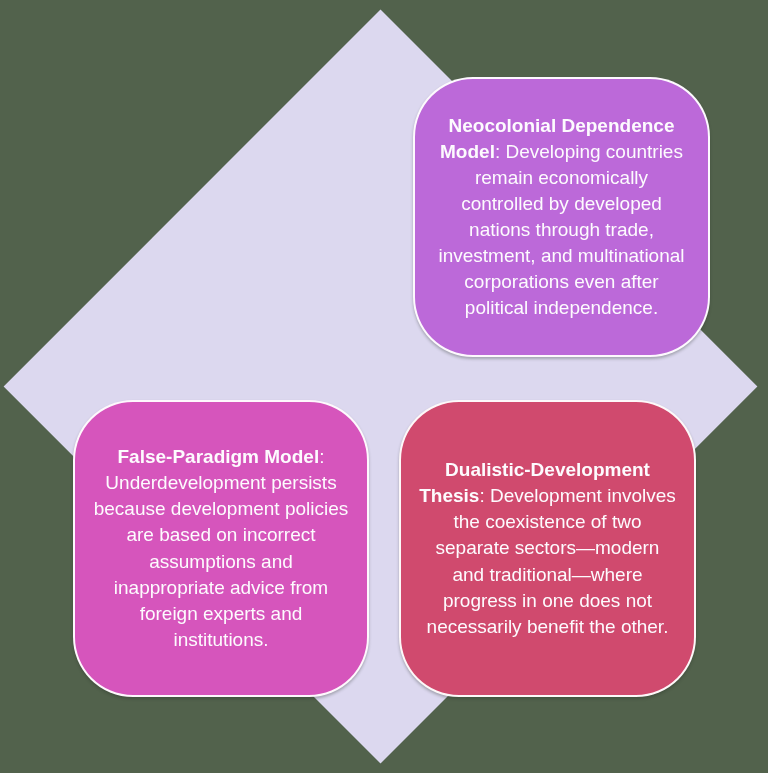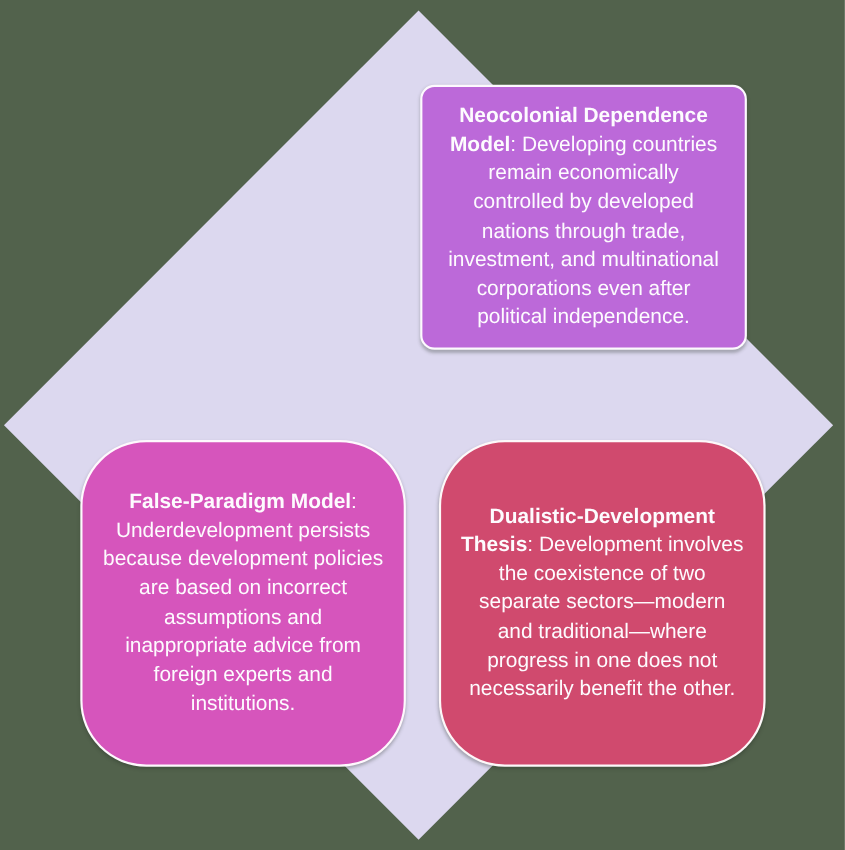--- a/index.html
+++ b/index.html
@@ -26,21 +26,21 @@
     border: 2.5px solid rgba(255,255,255,0.96);
     border-radius: 60px;
     box-shadow: 0 2px 3px rgba(35,45,35,0.30);
     display: flex;
     align-items: center;
     justify-content: center;
     box-sizing: border-box;
     text-align: center;
   }
   .card-tl { left: 73px;  top: 77px;  width: 296px; height: 296px; }
-  .card-tr { left: 382px; top: 77px;  width: 297px; height: 241px; border-radius: 13px; }
+  .card-tr { left: 413px; top: 77px;  width: 297px; height: 280px; }
   .card-bl { left: 73px;  top: 400px; width: 296px; height: 297px; }
   .card-br { left: 399px; top: 400px; width: 297px; height: 297px; }
   .card-text {
     margin: 0;
     padding: 0 17px;
     color: #fdfbfe;
     font-size: 19px;
     line-height: 1.37;
     font-weight: 400;
   }

